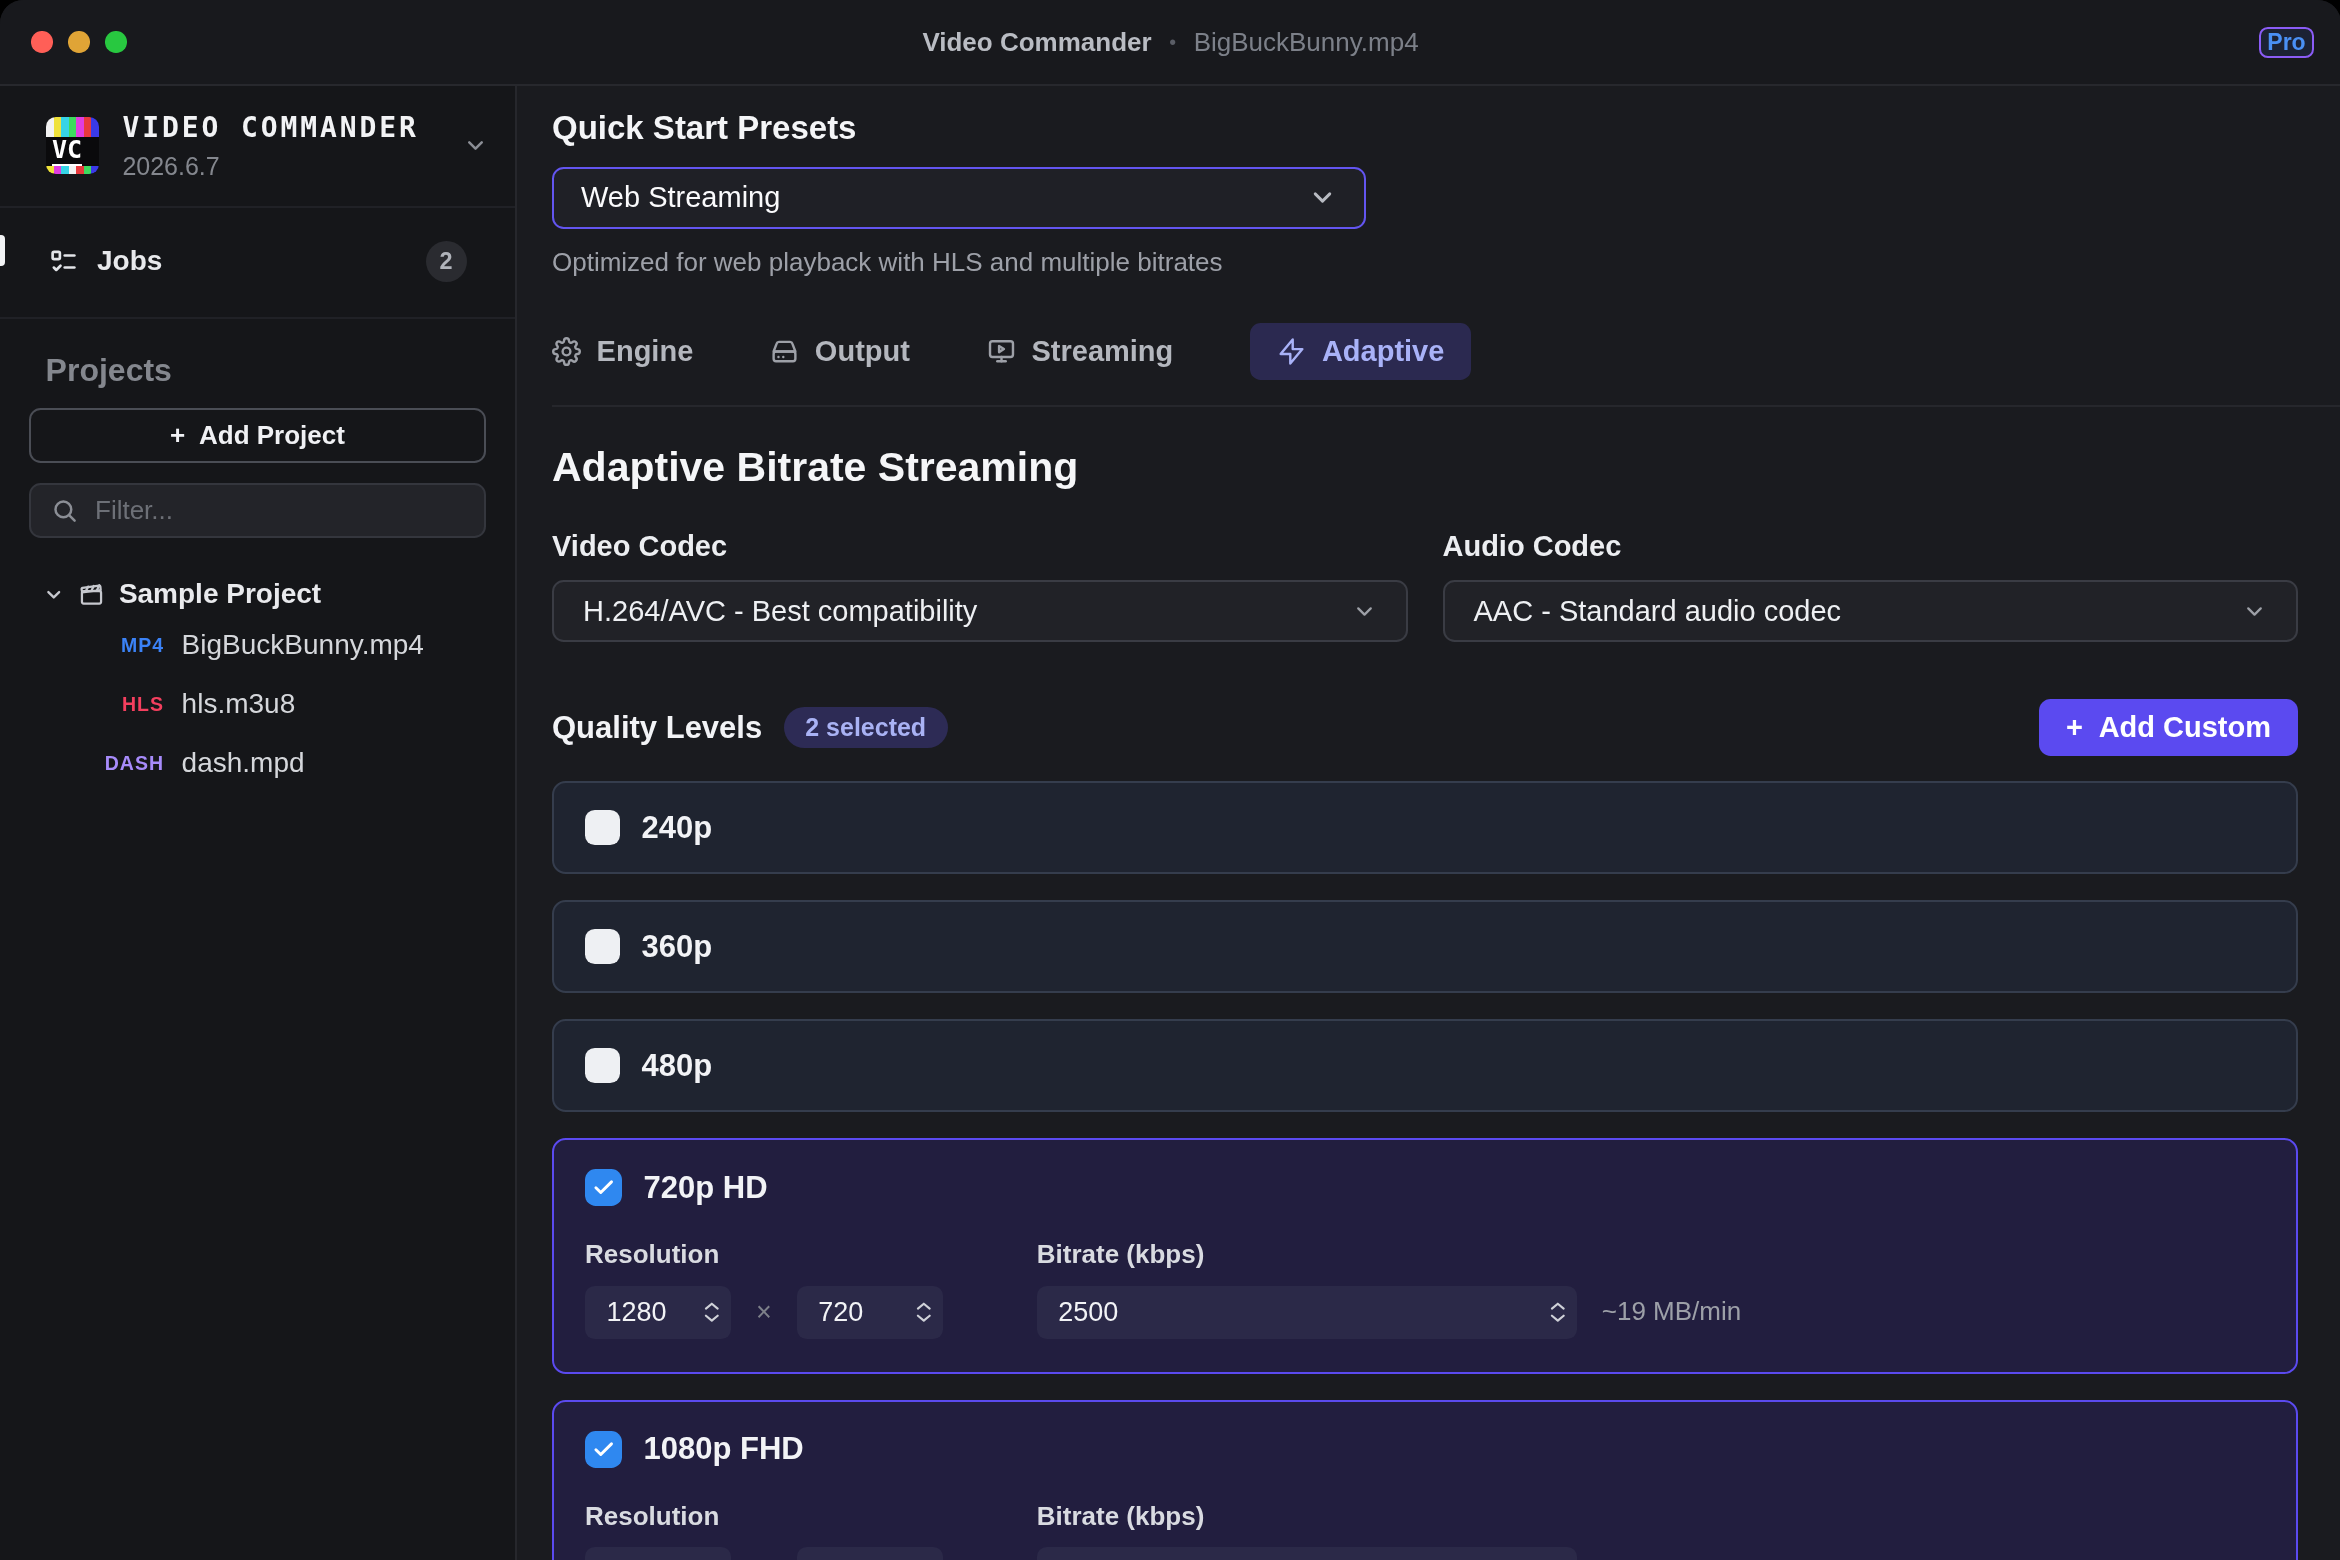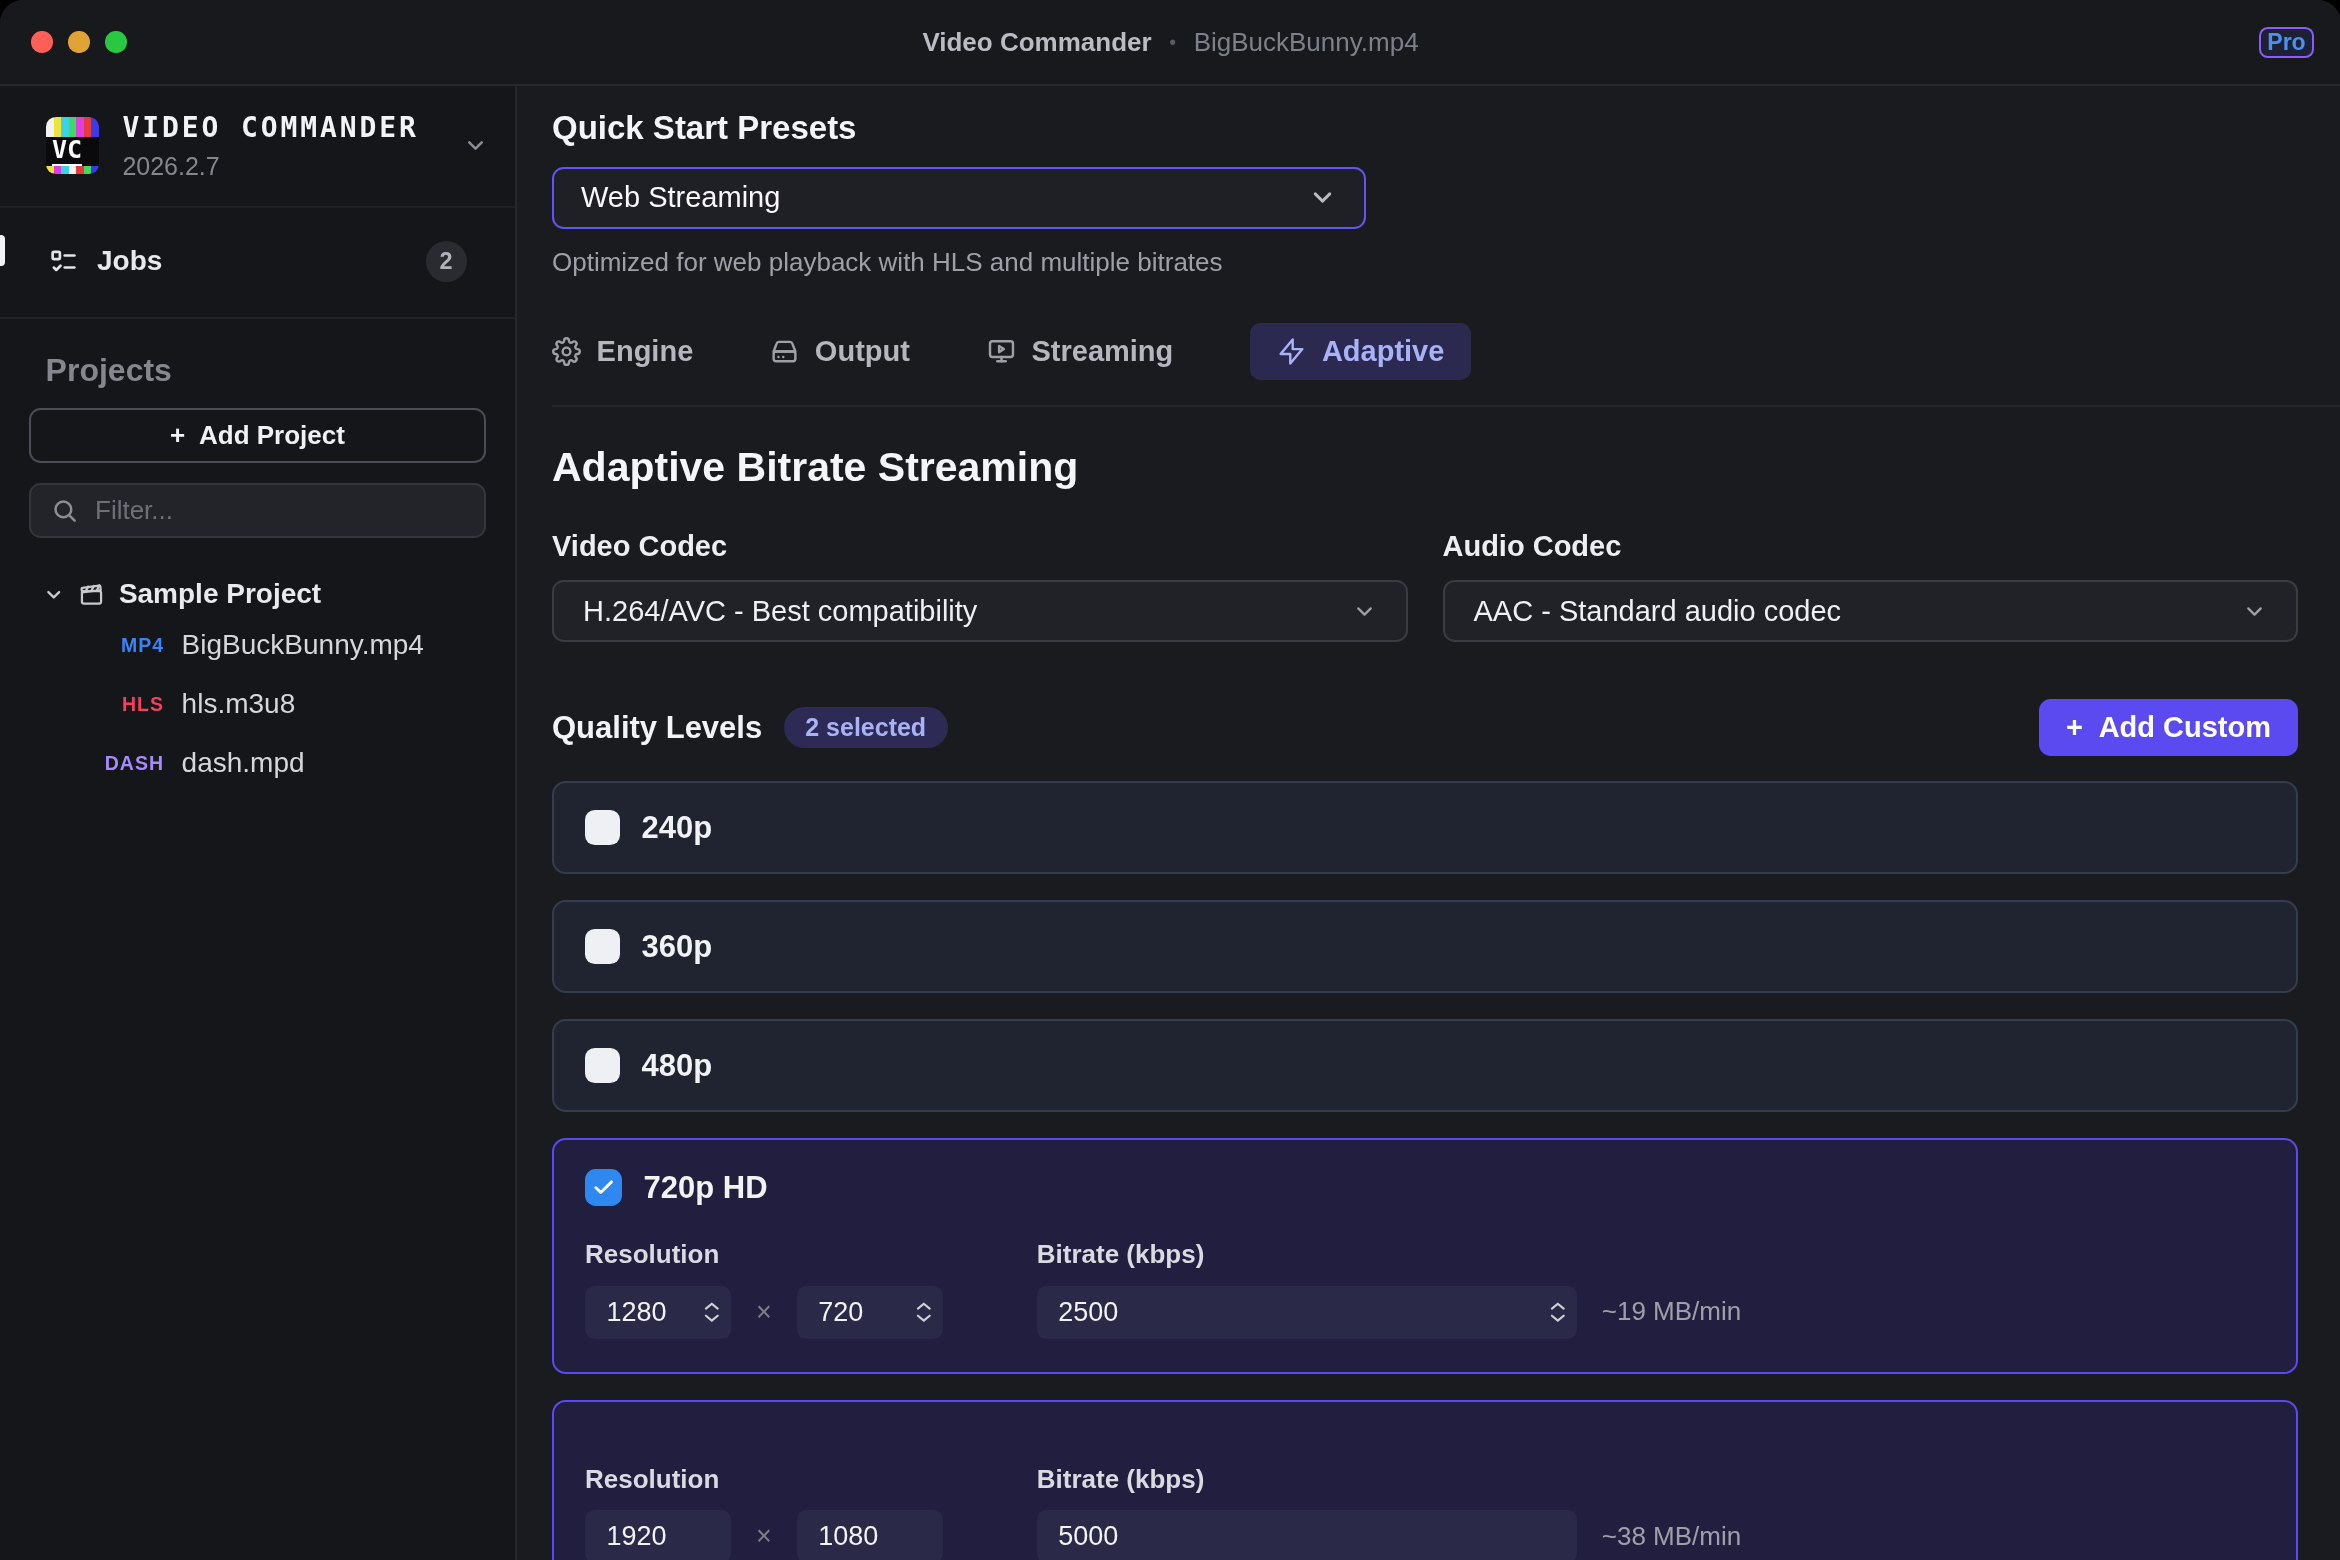--- a/index.html
+++ b/index.html
@@ -176,21 +176,21 @@
               <i class="c5"></i>
               <i class="c3"></i>
               <i class="c1"></i>
               <i class="c6"></i>
               <i class="c4"></i>
               <i class="c7"></i>
             </div>
         </div>
         <div class="logo-text">
           <div class="app-name">VIDEO COMMANDER</div>
-          <div class="app-version">2026.2.7</div>
+          <div class="app-version">2026.6.7</div>
         </div>
         <div class="logo-chevron">
           <svg width="25" height="25" viewBox="0 0 24 24" fill="none" stroke="currentColor" stroke-width="2.4" stroke-linecap="round" stroke-linejoin="round">
               <polyline points="6 9 12 15 18 9"></polyline>
             </svg>
         </div>
       </div>
 
       <div class="nav-section">
         <div class="active-indicator"></div>
@@ -429,20 +429,28 @@
                       </svg>
                   </span>
                 </div>
               </div>
             </div>
             <div class="estimate">~19 MB/min</div>
           </div>
         </div>
 
         <div class="q-card checked">
+          <div class="cb-row">
+            <span class="checkbox-on">
+              <svg width="23.4" height="23.4" viewBox="0 0 24 24" fill="none" stroke="#fff" stroke-width="3" stroke-linecap="round" stroke-linejoin="round">
+                  <polyline points="20 6 9 17 4 12"></polyline>
+                </svg>
+            </span>
+            <span class="q-label">1080p FHD</span>
+          </div>
           <div class="q-controls">
             <div class="ctl-group">
               <div class="ctl-label">Resolution</div>
               <div class="ctl-row">
                 <div class="numfield nf-res">
                   <input value="1920" style="">
                   
                 </div>
                 <span class="times">×</span>
                 <div class="numfield nf-res">

